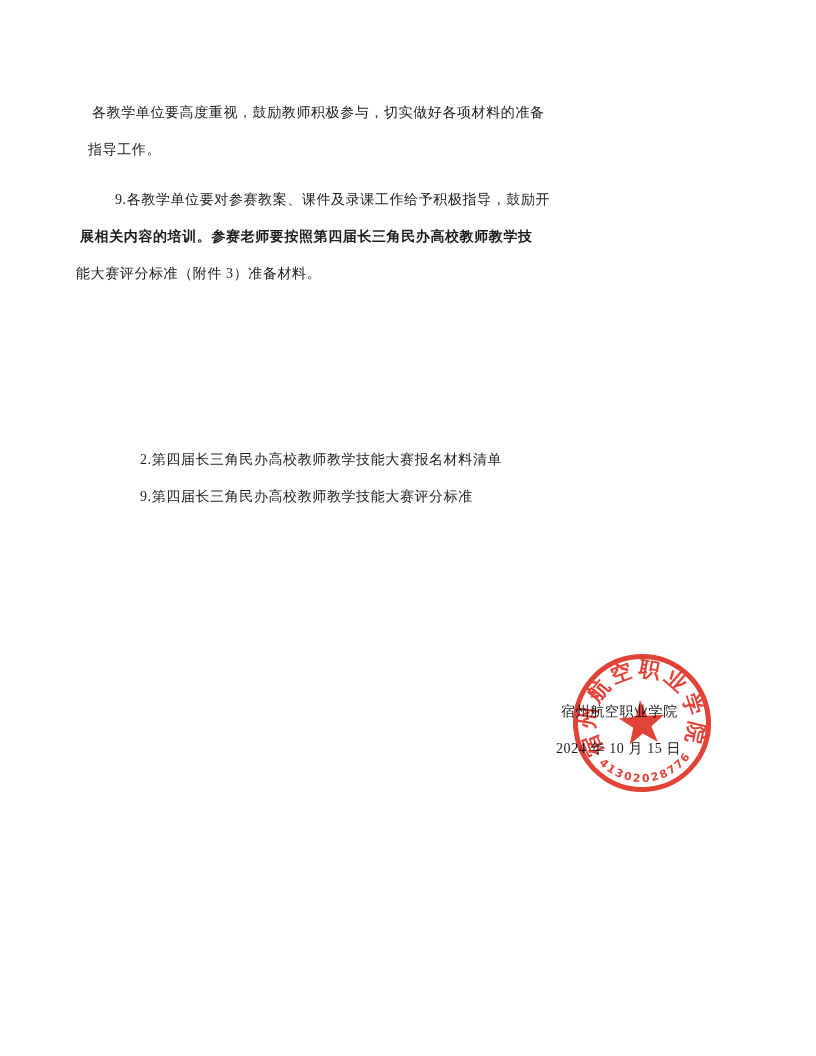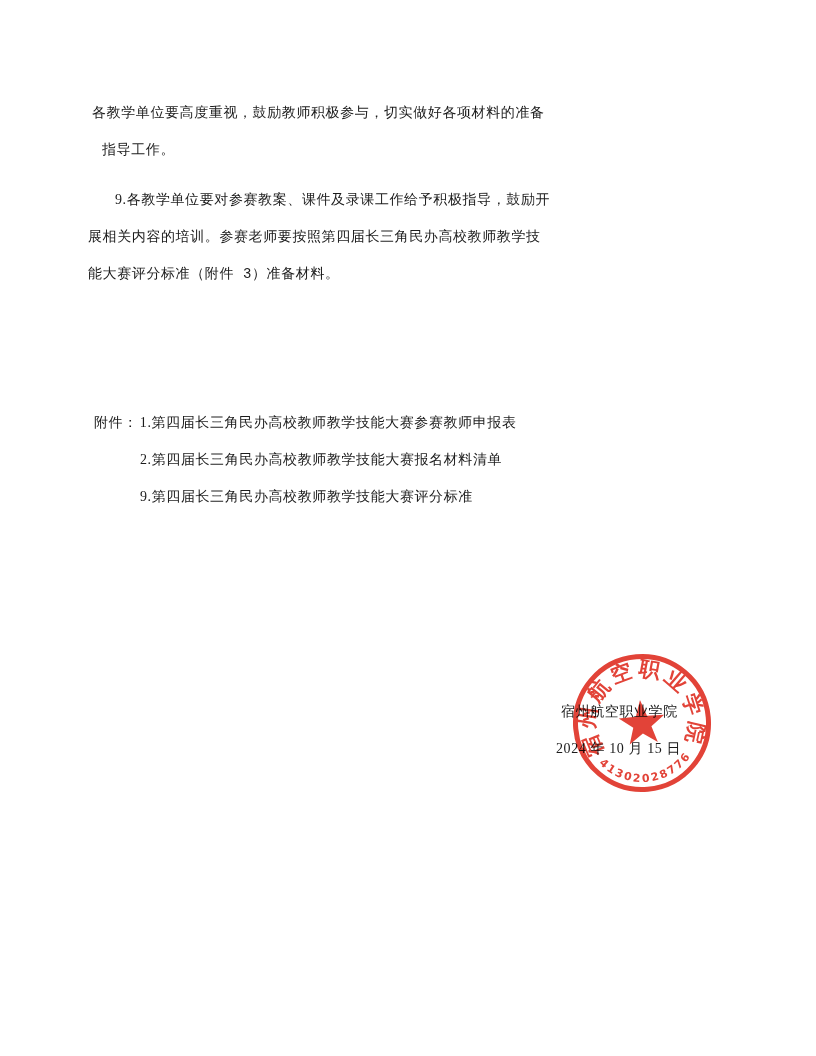--- a/index.html
+++ b/index.html
@@ -36,28 +36,27 @@
     filter: blur(0.3px);
     pointer-events: none;
   }
 </style>
 </head>
 <body>
 
 <div class="page">
 
   <div class="line" style="top:101px; left:92px;">各教学单位要高度重视，鼓励教师积极参与，切实做好各项材料的准备</div>
-  <div class="line" style="top:138px; left:88px;margin-left:14px;">指导工作。</div>
+  <div class="line" style="top:138px; left:88px;">指导工作。</div>
 
   <div class="line" style="top:188px; left:115px;">9.各教学单位要对参赛教案、课件及录课工作给予积极指导，鼓励开</div>
-  <div class="line" style="top:225px; left:88px;">展相关内容的培训。参赛老师要按照第四届长三角民办高校教师教学技</div>
-  <div class="line" style="top:262px; left:88px;font-family:Liberation Mono, monospace;">能大赛评分标准（附件 3）准备材料。</div>
+  <div class="line" style="top:225px; left:80px;font-weight:bold;">展相关内容的培训。参赛老师要按照第四届长三角民办高校教师教学技</div>
+  <div class="line" style="top:262px; left:76px;">能大赛评分标准（附件 3）准备材料。</div>
 
 
-  <div class="line" style="top:411px; left:94px;"><span class="attach-label">附件：</span><span>1.第四届长三角民办高校教师教学技能大赛参赛教师申报表</span></div>
   <div class="line" style="top:448px; left:140px;text-align:right;">2.第四届长三角民办高校教师教学技能大赛报名材料清单</div>
   <div class="line" style="top:485px; left:140px;">9.第四届长三角民办高校教师教学技能大赛评分标准</div>
 
   <div class="line" style="top:700px; left:561px;">宿州航空职业学院</div>
   <div class="line" style="top:737px; left:556px;">2024 年 10 月 15 日</div>
 
   <svg class="seal" viewBox="0 0 160 160" aria-hidden="true">
     <defs>
       <path id="sealTopArc" d="M 42.96 108.94 A 47 47 0 1 1 117.04 108.94" fill="none"></path>
       <path id="sealBottomArc" d="M 32.3 114.7 A 59 59 0 0 0 127.7 114.7" fill="none"></path>

